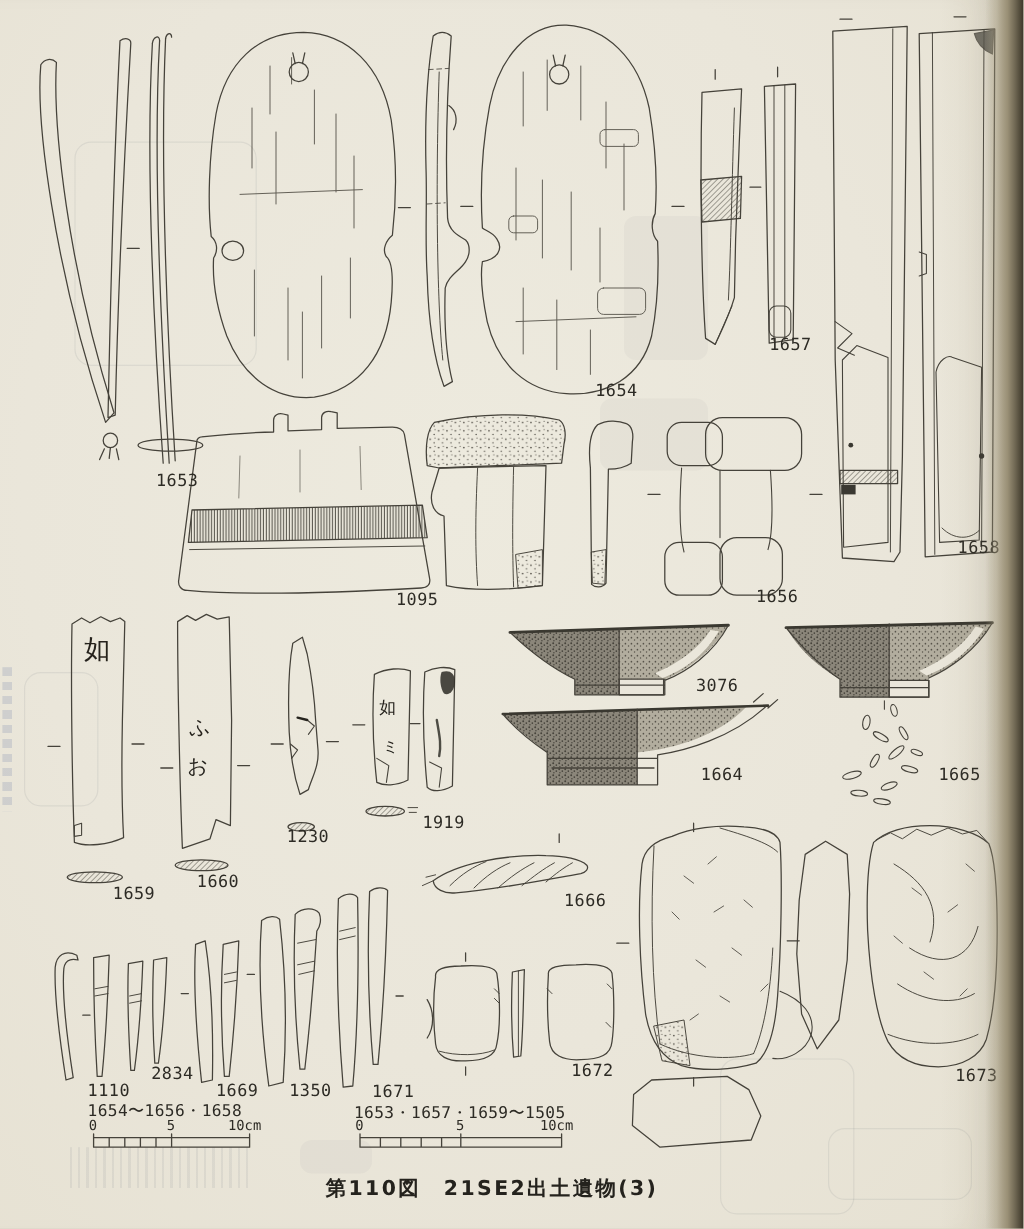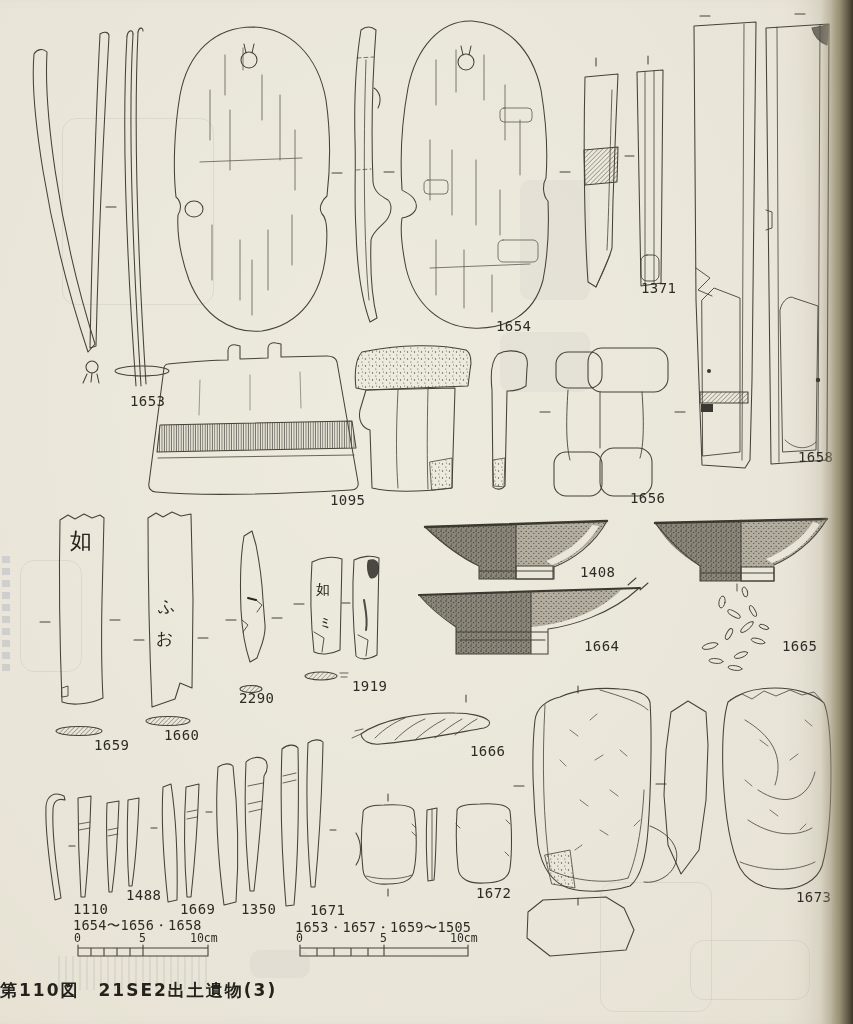--- a/index.html
+++ b/index.html
@@ -5,21 +5,21 @@
   html,body{margin:0;padding:0;background:#d8d3c4;}
   .page{
     position:relative;width:853px;height:1024px;overflow:hidden;
     background:radial-gradient(ellipse at 45% 40%, #edeade 0%, #eae6da 55%, #e6e1d2 100%);
     box-shadow:inset -46px 0 34px -28px rgba(80,70,45,.28);
     font-family:"DejaVu Sans", sans-serif;
   }
   .num{position:absolute;font:14px "DejaVu Sans Mono", monospace;color:#2d2b25;letter-spacing:.4px;white-space:nowrap;}
   .sblabel{position:absolute;font:13.5px "DejaVu Sans Mono", monospace;color:#2d2b25;letter-spacing:.3px;white-space:nowrap;text-align:right;}
   .sbnum{position:absolute;font:11.5px "DejaVu Sans Mono", monospace;color:#2d2b25;white-space:nowrap;}
-  .caption{position:absolute;left:0;top:979px;width:820px;
+  .caption{position:absolute;left:0;top:979px;width:820px;text-align:center;
     font:bold 17px "DejaVu Sans", sans-serif;color:#24221d;letter-spacing:2px;}
   svg.fig{position:absolute;left:0;top:0;}
   .ghost{position:absolute;border:1px solid rgba(100,108,122,.11);border-radius:14px;pointer-events:none;}
   .ghostf{position:absolute;background:rgba(110,116,130,.055);border-radius:10px;pointer-events:none;}
   .ghost-hatch{position:absolute;background:repeating-linear-gradient(90deg,rgba(100,108,122,.10) 0 2px,transparent 2px 7px);pointer-events:none;}
   .ghost-text{position:absolute;background:repeating-linear-gradient(180deg,rgba(70,90,150,.16) 0 7px,transparent 7px 12px);width:8px;pointer-events:none;filter:blur(.4px);}
   .page-edge{position:absolute;top:0;right:0;width:32px;height:1024px;pointer-events:none;
     background:linear-gradient(90deg, rgba(166,156,128,0) 0%, rgba(170,160,132,.45) 30%, #9a9076 58%, #6f6753 78%, #4b4535 93%, #3a352a 100%);}
   .page-edge2{position:absolute;top:0;right:0;width:70px;height:1024px;pointer-events:none;
     background:linear-gradient(90deg, rgba(120,108,75,0) 0%, rgba(120,108,75,.12) 100%);}
@@ -317,32 +317,32 @@
       <text x="156" y="644" font-size="17">お</text>
       <text x="316" y="594" font-size="14">如</text>
       <text x="319" y="627" font-size="13">ミ</text>
     </g>
   </svg>
 
   <span class="num" style="left:130px;top:393px">1653</span>
   <span class="num" style="left:496px;top:318px">1654</span>
   <span class="num" style="left:330px;top:492px">1095</span>
   <span class="num" style="left:630px;top:490px">1656</span>
-  <span class="num" style="left:641px;top:280px">1371</span>
+  <span class="num" style="left:641px;top:280px">1657</span>
   <span class="num" style="left:798px;top:449px">1658</span>
   <span class="num" style="left:94px;top:737px">1659</span>
   <span class="num" style="left:164px;top:727px">1660</span>
-  <span class="num" style="left:239px;top:690px">2290</span>
+  <span class="num" style="left:239px;top:690px">1230</span>
   <span class="num" style="left:352px;top:678px">1919</span>
-  <span class="num" style="left:580px;top:564px">1408</span>
+  <span class="num" style="left:580px;top:564px">3076</span>
   <span class="num" style="left:584px;top:638px">1664</span>
   <span class="num" style="left:782px;top:638px">1665</span>
   <span class="num" style="left:470px;top:743px">1666</span>
   <span class="num" style="left:73px;top:901px">1110</span>
-  <span class="num" style="left:126px;top:887px">1488</span>
+  <span class="num" style="left:126px;top:887px">2834</span>
   <span class="num" style="left:180px;top:901px">1669</span>
   <span class="num" style="left:241px;top:901px">1350</span>
   <span class="num" style="left:310px;top:902px">1671</span>
   <span class="num" style="left:476px;top:885px">1672</span>
   <span class="num" style="left:796px;top:889px">1673</span>
 
   <span class="sblabel" style="left:73px;top:917px">1654〜1656・1658</span>
   <span class="sbnum" style="left:74px;top:931px">0</span>
   <span class="sbnum" style="left:139px;top:931px">5</span>
   <span class="sbnum" style="left:190px;top:931px">10cm</span>

